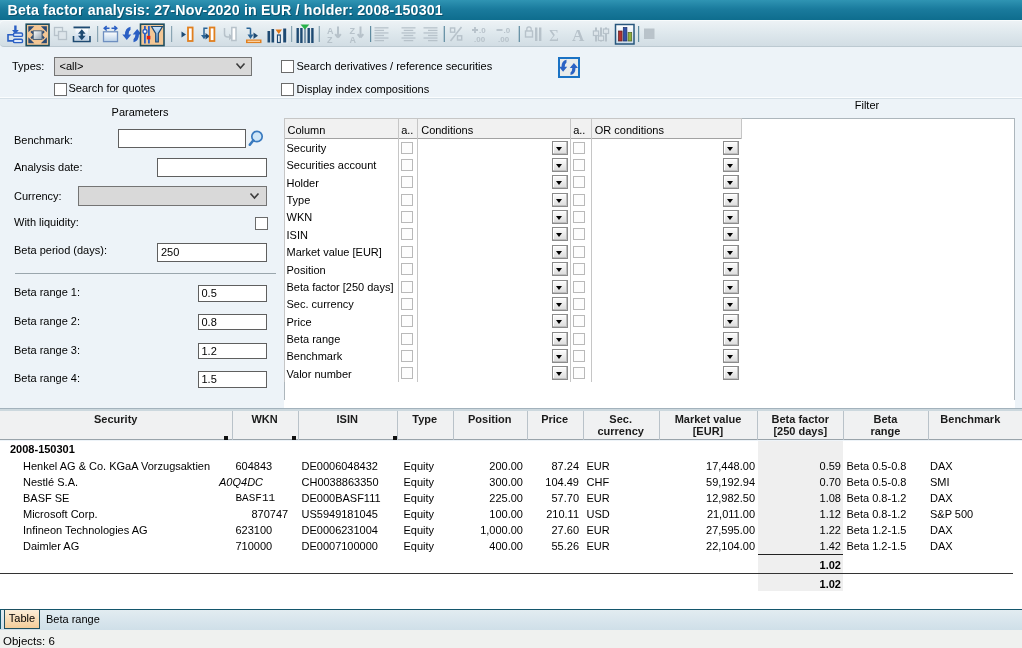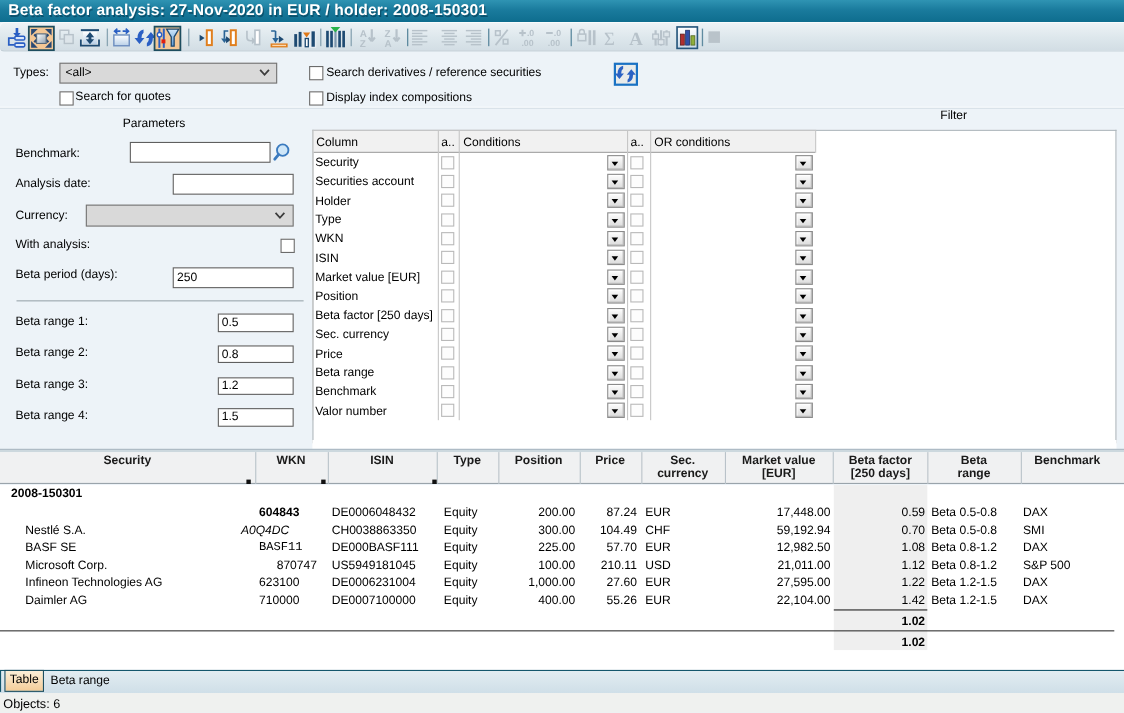--- a/index.html
+++ b/index.html
@@ -41,21 +41,21 @@
 <div class="abs cb" style="left:281px;top:82.5px;"></div>
 <div class="abs lbl" style="left:296.5px;top:83.4px;">Display index compositions</div>
 <div class="abs" style="left:557.5px;top:56.5px;width:22px;height:21px;border:2px solid #1a72c4;background:#e9ebea;"></div>
 <div class="abs lbl" style="left:40px;top:106.2px;width:200px;text-align:center;">Parameters</div>
 <div class="abs lbl" style="left:14px;top:133.5px;">Benchmark:</div>
 <div class="abs inp" style="left:117.5px;top:129px;width:128.5px;height:19px;"></div>
 <div class="abs lbl" style="left:14px;top:160.5px;">Analysis date:</div>
 <div class="abs inp" style="left:157px;top:157.5px;width:109.5px;height:19px;"></div>
 <div class="abs lbl" style="left:14px;top:190.0px;">Currency:</div>
 <div class="abs combo" style="left:78px;top:186px;width:188.5px;height:20px;"></div>
-<div class="abs lbl" style="left:14px;top:216.0px;">With analysis:</div>
+<div class="abs lbl" style="left:14px;top:216.0px;">With liquidity:</div>
 <div class="abs cb" style="left:255px;top:216.5px;"></div>
 <div class="abs lbl" style="left:14px;top:243.5px;text-align:right;">Beta period (days):</div>
 <div class="abs inp" style="left:157px;top:243px;width:110px;height:18.5px;">250</div>
 <div class="abs" style="left:15px;top:272.5px;width:261px;height:1px;background:#9aa6ad;"></div>
 <div class="abs lbl" style="left:14px;top:286.3px;">Beta range 1:</div>
 <div class="abs inp" style="left:197.5px;top:285px;width:69.5px;height:16.5px;padding:1px 3px;">0.5</div>
 <div class="abs lbl" style="left:14px;top:314.8px;">Beta range 2:</div>
 <div class="abs inp" style="left:197.5px;top:313.5px;width:69.5px;height:16.5px;padding:1px 3px;">0.8</div>
 <div class="abs lbl" style="left:14px;top:343.8px;">Beta range 3:</div>
 <div class="abs inp" style="left:197.5px;top:342.5px;width:69.5px;height:16.5px;padding:1px 3px;">1.2</div>
@@ -173,21 +173,22 @@
 <div class="abs th" style="left:658.7px;top:414px;width:98.59999999999991px;">Market value<br>[EUR]</div>
 <div class="abs th" style="left:757.3px;top:414px;width:86.0px;">Beta factor<br>[250 days]</div>
 <div class="abs th" style="left:843.3px;top:414px;width:84.30000000000007px;">Beta<br>range</div>
 <div class="abs th" style="left:927.6px;top:414px;width:85.39999999999998px;">Benchmark</div>
 <div class="abs" style="left:0;top:441px;width:1022px;height:167.5px;background:#fff;"></div>
 <div class="abs" style="left:757.8px;top:441px;width:85.5px;height:150px;background:#efefef;"></div>
 <div class="tr" style="top:441.4px;">
     <span style="left:10px;font-weight:bold;">2008-150301</span>
   </div>
 <div class="tr" style="top:457.9px;">
-    <span style="left:235.5px;font-weight:bold;">604843</span>
+    <span style="left:23px;">Henkel AG &amp; Co. KGaA Vorzugsaktien</span>
+    <span style="left:235.5px;">604843</span>
     <span style="left:301.5px;">DE0006048432</span>
     <span style="left:403.5px;">Equity</span>
     <span class="num" style="left:433px;width:90px;">200.00</span>
     <span class="num" style="left:509px;width:70px;">87.24</span>
     <span style="left:586.5px;">EUR</span>
     <span class="num" style="left:655px;width:100px;">17,448.00</span>
     <span class="num" style="left:741px;width:100px;">0.59</span>
     <span style="left:846.5px;">Beta 0.5-0.8</span>
     <span style="left:930px;">DAX</span>
   </div>

